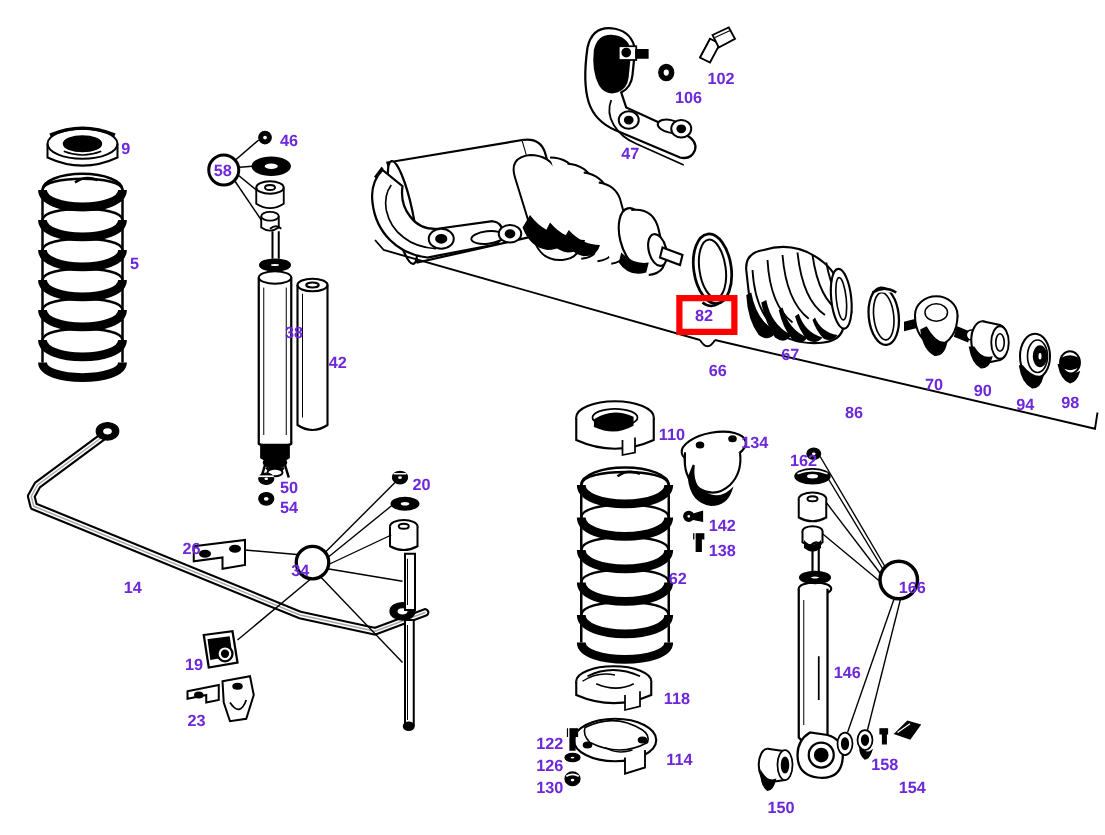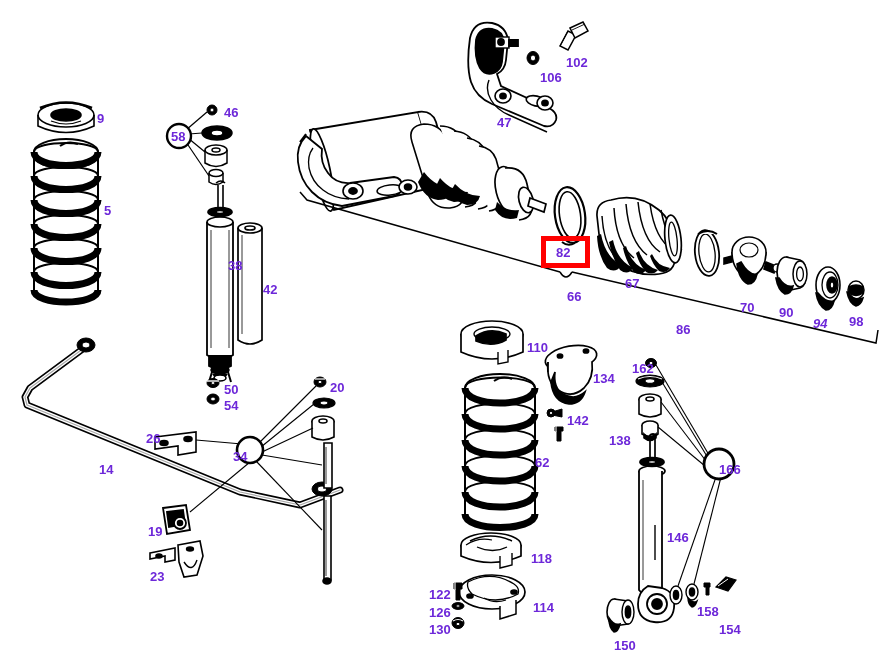--- a/index.html
+++ b/index.html
@@ -523,26 +523,26 @@
       <div class="lbl" style="left: 150px; top: 570px;">23</div>
       <div class="lbl" style="left: 497px; top: 116px;">47</div>
       <div class="lbl" style="left: 566px; top: 56px;">102</div>
       <div class="lbl" style="left: 540px; top: 71px;">106</div>
       <div class="lbl" style="left: 556px; top: 246px;">82</div>
       <div class="lbl" style="left: 567px; top: 290px;">66</div>
       <div class="lbl" style="left: 625px; top: 277px;">67</div>
       <div class="lbl" style="left: 676px; top: 287px; margin-top: 36px;">86</div>
       <div class="lbl" style="left: 740px; top: 301px;">70</div>
       <div class="lbl" style="left: 779px; top: 306px; text-align: center;">90</div>
-      <div class="lbl" style="left: 813px; top: 317px; font-style: italic;">94</div>
+      <div class="lbl" style="left: 813px; top: 317px;">94</div>
       <div class="lbl" style="left: 849px; top: 315px;">98</div>
       <div class="lbl" style="left: 527px; top: 341px;">110</div>
-      <div class="lbl" style="left: 593px; top: 372px;">134</div>
+      <div class="lbl" style="left: 593px; top: 347px;">134</div>
       <div class="lbl" style="left: 567px; top: 414px;">142</div>
-      <div class="lbl" style="left: 567px; top: 434px; margin-left: 42px;">138</div>
+      <div class="lbl" style="left: 567px; top: 434px;">138</div>
       <div class="lbl" style="left: 535px; top: 456px;">62</div>
       <div class="lbl" style="left: 531px; top: 552px;">118</div>
       <div class="lbl" style="left: 429px; top: 588px;">122</div>
       <div class="lbl" style="left: 429px; top: 606px;">126</div>
       <div class="lbl" style="left: 429px; top: 623px;">130</div>
       <div class="lbl" style="left: 533px; top: 601px;">114</div>
       <div class="lbl" style="left: 632px; top: 362px;">162</div>
       <div class="callout" style="left: 719px; top: 463px;">166</div>
       <div class="lbl" style="left: 667px; top: 531px;">146</div>
       <div class="lbl" style="left: 614px; top: 639px;">150</div>

